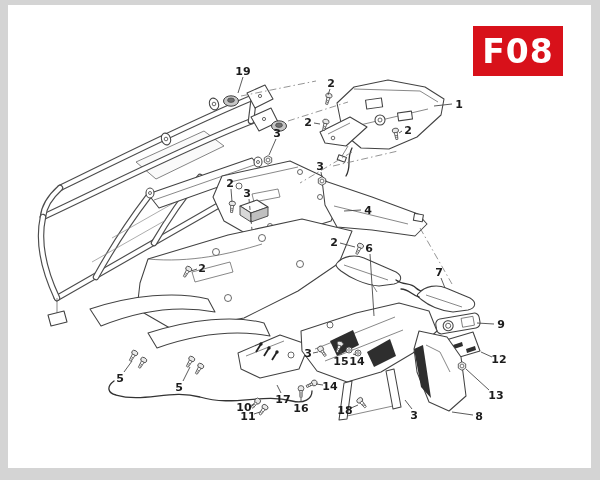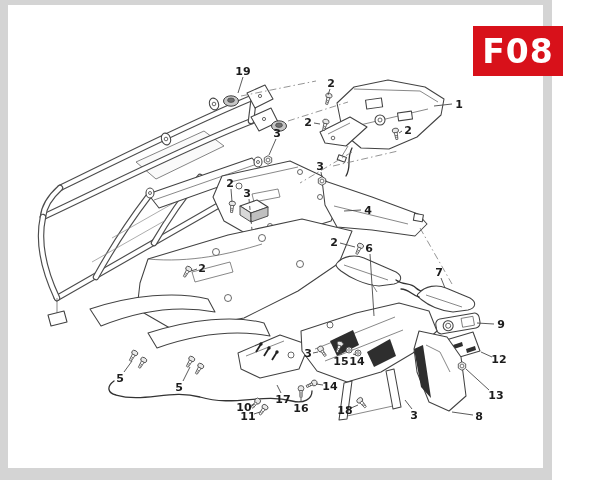--- a/index.html
+++ b/index.html
@@ -1,17 +1,17 @@
 <!DOCTYPE html>
 <html><head>
 <meta charset="utf-8">
 <style>
   html,body{margin:0;padding:0;}
   body{width:600px;height:480px;overflow:hidden;font-family:"DejaVu Sans",sans-serif;}
-  .canvas{position:relative;width:552px;height:480px;background:#d4d4d4;}
+  .canvas{position:relative;width:600px;height:480px;background:#d4d4d4;}
   .page-surface{position:absolute;left:8px;top:5px;right:9px;bottom:12px;background:#ffffff;}
   svg.diagram{position:absolute;left:0;top:0;width:600px;height:480px;}
   .badge{position:absolute;left:473px;top:26px;width:90px;height:50px;
          display:flex;align-items:center;justify-content:center;}
   .badge span{font-family:"DejaVu Sans",sans-serif;font-weight:bold;font-size:33px;
               letter-spacing:1px;line-height:1;}
   
   .tube-o{fill:none;stroke:#4c4c4c;stroke-width:6.5;stroke-linecap:round;}
   .tube-i{fill:none;stroke:#ffffff;stroke-width:4.2;stroke-linecap:round;}
   .part{fill:#ffffff;stroke:#424242;stroke-width:1.05;stroke-linejoin:round;}

